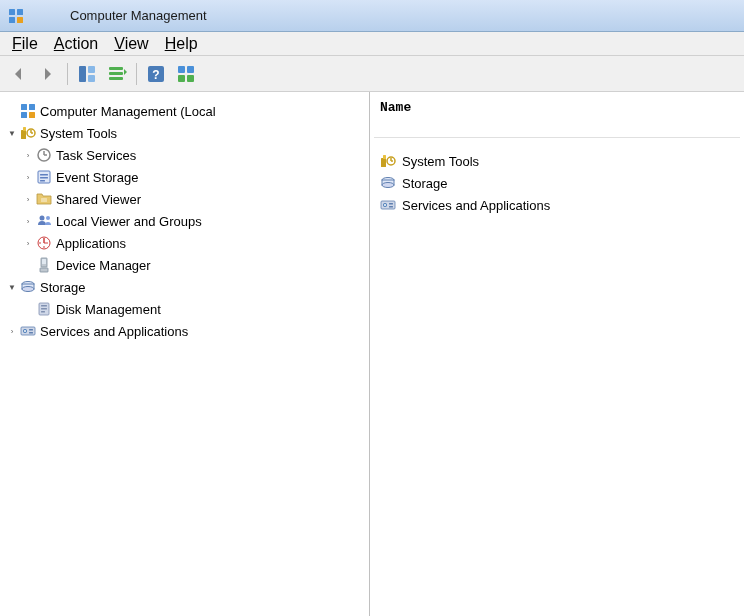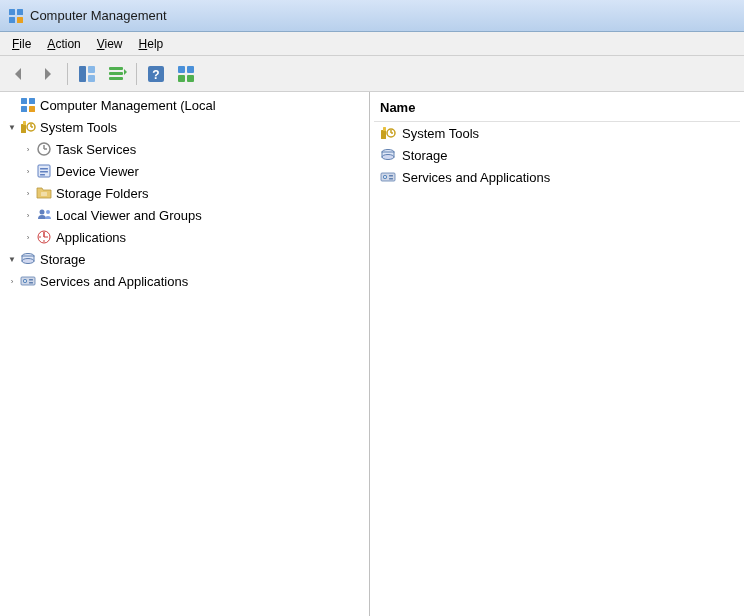--- a/index.html
+++ b/index.html
@@ -19,35 +19,36 @@
       display: flex;
       align-items: center;
       padding: 0 8px;
       gap: 6px;
       border-bottom: 1px solid #8baac8;
     }
     .title-bar-text {
       font-size: 13px;
       font-weight: normal;
       color: #1a1a1a;
+      margin-left: 40px;
     }
 
     
     .menu-bar {
       background: #f0f0f0;
       height: 24px;
       display: flex;
       align-items: center;
       padding: 0 4px;
       border-bottom: 1px solid #d0d0d0;
     }
     .menu-item {
       padding: 2px 8px;
       cursor: pointer;
-      font-size: 12px;
+      font-size: 16px;
       color: #000;
     }
     .menu-item u { text-decoration: underline; }
 
     
     .toolbar {
       background: #f0f0f0;
       height: 36px;
       display: flex;
       align-items: center;
@@ -80,21 +81,21 @@
       height: calc(616px - 92px);
       background: white;
     }
 
     
     .tree-panel {
       width: 370px;
       border-right: 1px solid #c0c0c0;
       background: white;
       overflow: auto;
-      padding: 2px 0;
+      padding: 8px 0;
     }
 
     .tree-item {
       display: flex;
       align-items: center;
       height: 22px;
       padding-right: 4px;
       cursor: pointer;
       user-select: none;
     }
@@ -129,24 +130,25 @@
     
     .right-panel {
       flex: 1;
       background: white;
       padding: 4px;
       overflow: auto;
     }
     .right-header {
       font-weight: bold;
       font-size: 13px;
-      padding: 4px 6px 6px 6px;
+      padding: 4px 6px 22px 6px;
       color: #000;
       border-bottom: 1px solid #e0e0e0;
-      margin-bottom: 0;
+      margin-bottom: 12px;
+      font-family: Liberation Mono, monospace;
     }
     .right-item {
       display: flex;
       align-items: center;
       height: 22px;
       padding: 0 6px;
       cursor: pointer;
     }
     .right-item .item-icon {
       margin-right: 6px;
@@ -282,32 +284,32 @@
     <div class="tree-item indent2">
       <div class="expand-icon" style="font-size:8px; color:#666;">›</div>
       <div class="item-icon">
         <svg width="16" height="16" viewBox="0 0 16 16">
           <rect x="2" y="2" width="12" height="12" fill="#e0e8f8" rx="1" stroke="#6080c0" stroke-width="1"></rect>
           <rect x="4" y="5" width="8" height="1.5" fill="#6080c0" rx="0.5"></rect>
           <rect x="4" y="8" width="8" height="1.5" fill="#6080c0" rx="0.5"></rect>
           <rect x="4" y="11" width="5" height="1.5" fill="#6080c0" rx="0.5"></rect>
         </svg>
       </div>
-      <span class="item-label">Device Viewer</span>
+      <span class="item-label">Event Storage</span>
     </div>
 
     <div class="tree-item indent2">
       <div class="expand-icon" style="font-size:8px; color:#666;">›</div>
       <div class="item-icon">
         <svg width="16" height="16" viewBox="0 0 16 16">
           <path d="M1,5 L1,13 L15,13 L15,5 L7,5 L6,3 L1,3 Z" fill="#e8c870" stroke="#b89840" stroke-width="0.8"></path>
           <rect x="5" y="7" width="6" height="4" fill="rgba(255,255,255,0.4)" rx="0.5"></rect>
         </svg>
       </div>
-      <span class="item-label">Storage Folders</span>
+      <span class="item-label">Shared Viewer</span>
     </div>
 
     <div class="tree-item indent2">
       <div class="expand-icon" style="font-size:8px; color:#666;">›</div>
       <div class="item-icon">
         <svg width="16" height="16" viewBox="0 0 16 16">
           <circle cx="6" cy="5" r="2.5" fill="#6080c0"></circle>
           <path d="M2,12 Q2,8 6,8 Q10,8 10,12" fill="#6080c0"></path>
           <circle cx="12" cy="5" r="2" fill="#80a0e0"></circle>
           <path d="M9,12 Q9,9 12,9 Q15,9 15,12" fill="#80a0e0"></path>
@@ -323,33 +325,56 @@
           <circle cx="8" cy="8" r="6" fill="white" stroke="#cc4040" stroke-width="1"></circle>
           <line x1="8" y1="8" x2="8" y2="3" stroke="#cc4040" stroke-width="1.5"></line>
           <line x1="8" y1="8" x2="12" y2="8" stroke="#cc4040" stroke-width="1"></line>
           <line x1="3" y1="8" x2="5" y2="8" stroke="#cc4040" stroke-width="1"></line>
           <line x1="8" y1="13" x2="8" y2="11" stroke="#cc4040" stroke-width="1"></line>
         </svg>
       </div>
       <span class="item-label">Applications</span>
     </div>
 
+    <div class="tree-item indent2">
+      <div class="expand-icon"></div>
+      <div class="item-icon">
+        <svg width="16" height="16" viewBox="0 0 16 16">
+          <rect x="5" y="1" width="6" height="9" fill="#c0c8d0" rx="0.5" stroke="#8090a0" stroke-width="0.8"></rect>
+          <rect x="6" y="2" width="4" height="5" fill="#e0e8f0" rx="0.5"></rect>
+          <rect x="4" y="11" width="8" height="4" fill="#c0c8d0" rx="0.5" stroke="#8090a0" stroke-width="0.8"></rect>
+        </svg>
+      </div>
+      <span class="item-label">Device Manager</span>
+    </div>
 
     <div class="tree-item indent1">
       <div class="expand-icon" style="font-size:8px;">▼</div>
       <div class="item-icon">
         <svg width="16" height="16" viewBox="0 0 16 16">
           <ellipse cx="8" cy="5" rx="6" ry="2.5" fill="#e0e8f8" stroke="#6080b0" stroke-width="1"></ellipse>
           <rect x="2" y="5" width="12" height="5" fill="#e0e8f8" stroke="#6080b0" stroke-width="1"></rect>
           <ellipse cx="8" cy="10" rx="6" ry="2.5" fill="#d0d8f0" stroke="#6080b0" stroke-width="1"></ellipse>
         </svg>
       </div>
       <span class="item-label">Storage</span>
     </div>
 
+    <div class="tree-item indent2">
+      <div class="expand-icon"></div>
+      <div class="item-icon">
+        <svg width="16" height="16" viewBox="0 0 16 16">
+          <rect x="3" y="2" width="10" height="12" fill="#d0d8e8" rx="1" stroke="#8090b0" stroke-width="0.8"></rect>
+          <rect x="5" y="4" width="6" height="1.5" fill="#8090b0" rx="0.5"></rect>
+          <rect x="5" y="7" width="6" height="1.5" fill="#8090b0" rx="0.5"></rect>
+          <rect x="5" y="10" width="4" height="1.5" fill="#8090b0" rx="0.5"></rect>
+        </svg>
+      </div>
+      <span class="item-label">Disk Management</span>
+    </div>
 
     <div class="tree-item indent1">
       <div class="expand-icon" style="font-size:8px; color:#666;">›</div>
       <div class="item-icon">
         <svg width="16" height="16" viewBox="0 0 16 16">
           <rect x="1" y="4" width="14" height="8" fill="#d0d8e8" rx="1" stroke="#6080b0" stroke-width="0.8"></rect>
           <circle cx="5" cy="8" r="2" fill="#4a7cb8"></circle>
           <rect x="9" y="6" width="4" height="1.5" fill="#6080b0" rx="0.5"></rect>
           <rect x="9" y="9" width="4" height="1.5" fill="#6080b0" rx="0.5"></rect>
           <circle cx="5" cy="8" r="1" fill="white"></circle>

